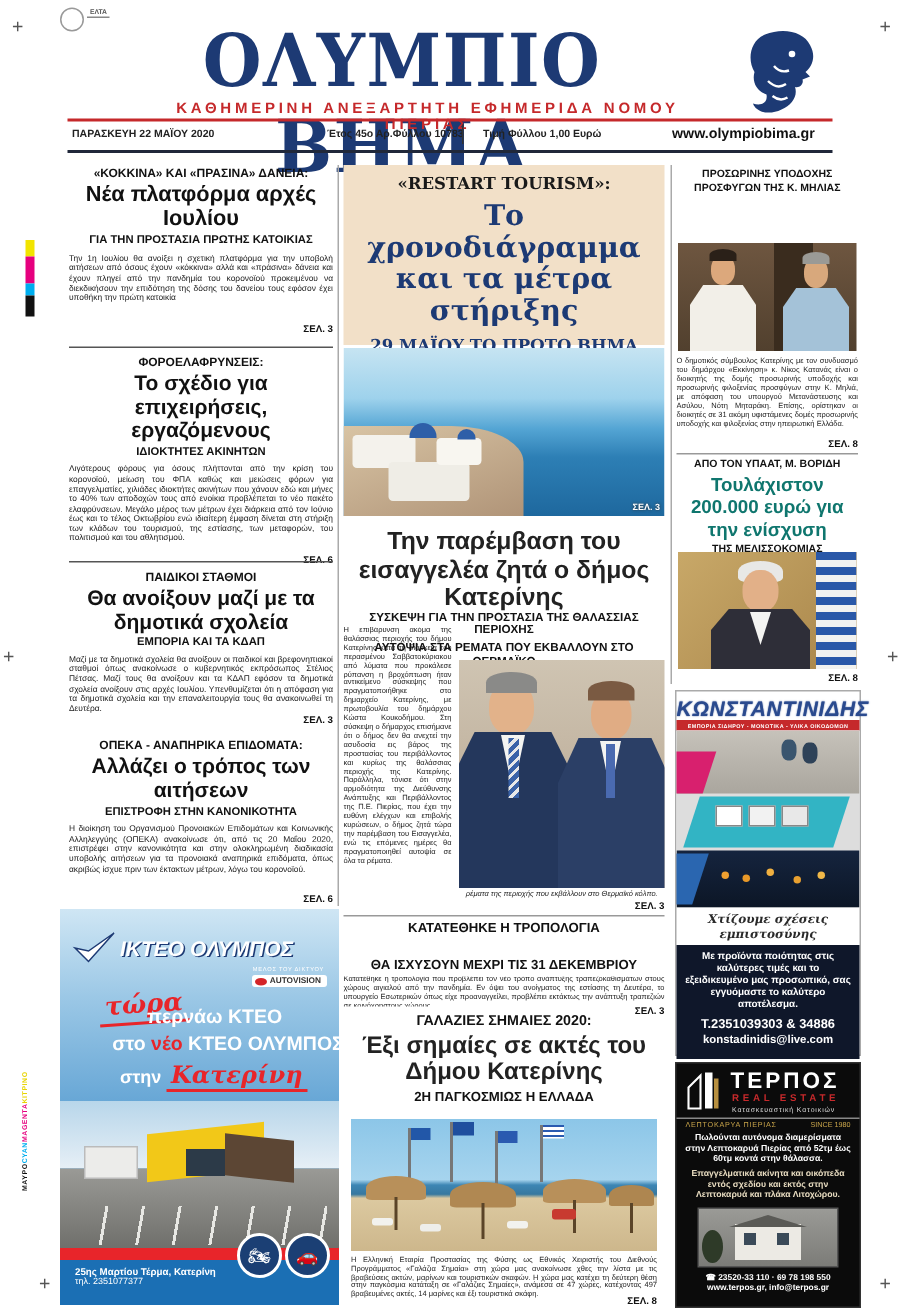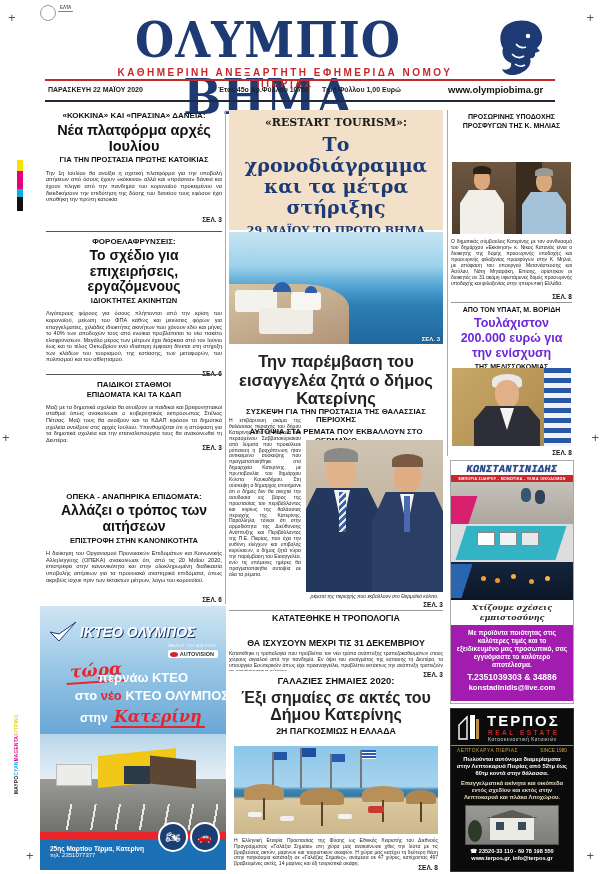--- a/index.html
+++ b/index.html
@@ -97,21 +97,22 @@
     <div class="kick" style="font-size:8px;">ΦΟΡΟΕΛΑΦΡΥΝΣΕΙΣ:</div>
     <div class="kick" style="font-size:14px;line-height:15.5px;margin-top:2px;">Το σχέδιο για επιχειρήσεις, εργαζόμενους</div>
     <div class="kick" style="font-size:7.5px;margin-top:2px;">ΙΔΙΟΚΤΗΤΕΣ ΑΚΙΝΗΤΩΝ</div>
     <div class="bodytxt" style="margin-top:5px;height:60px;">Λιγότερους φόρους για όσους πλήττονται από την κρίση του κορονοϊού, μείωση του ΦΠΑ καθώς και μειώσεις φόρων για επαγγελματίες, χιλιάδες ιδιοκτήτες ακινήτων που χάνουν εδώ και μήνες το 40% των αποδοχών τους από ενοίκια προβλέπεται το νέο πακέτο ελαφρύνσεων. Μεγάλο μέρος των μέτρων έχει διάρκεια από τον Ιούνιο έως και το τέλος Οκτωβρίου ενώ ιδιαίτερη έμφαση δίνεται στη στήριξη των κλάδων του τουρισμού, της εστίασης, των μεταφορών, του πολιτισμού και του αθλητισμού.</div>
     <div class="pref">ΣΕΛ. 6</div>
   </div>
   <div class="hsep" style="left:46px;top:374px;width:176px;"></div>
 
   <div class="abs" style="left:46px;top:380px;width:176px;">
     <div class="kick" style="font-size:8px;">ΠΑΙΔΙΚΟΙ ΣΤΑΘΜΟΙ</div>
-    <div class="kick" style="font-size:7.5px;margin-top:2px;">ΕΠΙΔΟΜΑΤΑ ΚΑΙ ΤΑ ΚΔΑΠ</div>
+    <div class="kick" style="font-size:14px;line-height:15.5px;margin-top:2px;">Θα ανοίξουν μαζί με τα δημοτικά σχολεία</div>
+    <div class="kick" style="font-size:7.5px;margin-top:2px;">ΕΜΠΟΡΙΑ ΚΑΙ ΤΑ ΚΔΑΠ</div>
     <div class="bodytxt" style="margin-top:4px;height:40px;">Μαζί με τα δημοτικά σχολεία θα ανοίξουν οι παιδικοί και βρεφονηπιακοί σταθμοί όπως ανακοίνωσε ο κυβερνητικός εκπρόσωπος Στέλιος Πέτσας. Μαζί τους θα ανοίξουν και τα ΚΔΑΠ εφόσον τα δημοτικά σχολεία ανοίξουν στις αρχές Ιουλίου. Υπενθυμίζεται ότι η απόφαση για τα δημοτικά σχολεία και την επαναλειτουργία τους θα ανακοινωθεί τη Δευτέρα.</div>
     <div class="pref">ΣΕΛ. 3</div>
   </div>
 
   <div class="abs" style="left:46px;top:492px;width:176px;">
     <div class="kick" style="font-size:8px;">ΟΠΕΚΑ - ΑΝΑΠΗΡΙΚΑ ΕΠΙΔΟΜΑΤΑ:</div>
     <div class="kick" style="font-size:14px;line-height:15.5px;margin-top:2px;">Αλλάζει ο τρόπος των αιτήσεων</div>
     <div class="kick" style="font-size:7.5px;line-height:9px;margin-top:2px;">ΕΠΙΣΤΡΟΦΗ ΣΤΗΝ ΚΑΝΟΝΙΚΟΤΗΤΑ</div>
     <div class="bodytxt" style="margin-top:5px;height:46px;">Η διοίκηση του Οργανισμού Προνοιακών Επιδομάτων και Κοινωνικής Αλληλεγγύης (ΟΠΕΚΑ) ανακοίνωσε ότι, από τις 20 Μαΐου 2020, επιστρέφει στην κανονικότητα και στην ολοκληρωμένη διαδικασία υποβολής αιτήσεων για τα προνοιακά αναπηρικά επιδόματα, όπως ακριβώς ίσχυε πριν των έκτακτων μέτρων, λόγω του κορονοϊού.</div>
     <div class="pref">ΣΕΛ. 6</div>
@@ -247,50 +248,50 @@
     <div class="abs" style="left:84px;top:10px;width:16px;height:20px;background:#d8a87c;border-radius:46%;"></div>
     <div class="abs" style="left:83px;top:6px;width:18px;height:8px;background:#9a9a96;border-radius:50% 50% 0 0;"></div>
     <div class="abs" style="left:70px;top:30px;width:44px;height:42px;background:#a4c2d8;clip-path:polygon(20% 0,80% 0,100% 30%,100% 100%,0 100%,0 30%);"></div>
   </div>
   <div class="abs bodytxt" style="left:451px;top:238px;width:121px;height:54px;font-size:5px;line-height:6px;">Ο δημοτικός σύμβουλος Κατερίνης με τον συνδυασμό του δημάρχου «Εκκίνηση» κ. Νίκος Κατανάς είναι ο διοικητής της δομής προσωρινής υποδοχής και προσωρινής φιλοξενίας προσφύγων στην Κ. Μηλιά, με απόφαση του υπουργού Μετανάστευσης και Ασύλου, Νότη Μηταράκη. Επίσης, ορίστηκαν οι διοικητές σε 31 ακόμη υφιστάμενες δομές προσωρινής υποδοχής και φιλοξενίας στην ηπειρωτική Ελλάδα.</div>
   <div class="abs pref" style="left:510px;top:293px;width:62px;">ΣΕΛ. 8</div>
   <div class="hsep" style="left:451px;top:302px;width:121px;background:#999;"></div>
 
   <div class="abs" style="left:451px;top:306px;width:121px;">
     <div class="kick" style="font-size:7px;">ΑΠΟ ΤΟΝ ΥΠΑΑΤ, Μ. ΒΟΡΙΔΗ</div>
-    <div class="kick" style="font-size:12.5px;line-height:15px;margin-top:2px;color:#6d28d9;">Τουλάχιστον 200.000 ευρώ για την ενίσχυση</div>
+    <div class="kick" style="font-size:12.5px;line-height:15px;margin-top:2px;color:#0f766e;">Τουλάχιστον 200.000 ευρώ για την ενίσχυση</div>
     <div class="kick" style="font-size:7px;margin-top:2px;">ΤΗΣ ΜΕΛΙΣΣΟΚΟΜΙΑΣ</div>
   </div>
   <div class="photo" style="left:452px;top:368px;width:119px;height:78px;background:linear-gradient(135deg,#c8a868,#a8854a);">
     <div class="abs" style="left:92px;top:0;width:27px;height:78px;background:repeating-linear-gradient(180deg,#2a58a8 0 5px,#f2f2f0 5px 10px);"></div>
     <div class="abs" style="left:40px;top:6px;width:30px;height:14px;background:#e8e8e6;border-radius:50% 50% 20% 20%;"></div>
     <div class="abs" style="left:43px;top:12px;width:24px;height:28px;background:#e2b088;border-radius:46%;"></div>
     <div class="abs" style="left:22px;top:38px;width:66px;height:40px;background:#2e2e38;clip-path:polygon(18% 0,82% 0,100% 35%,100% 100%,0 100%,0 35%);"></div>
     <div class="abs" style="left:48px;top:40px;width:14px;height:22px;background:#f4f4f2;clip-path:polygon(0 0,100% 0,50% 100%);"></div>
   </div>
   <div class="abs pref" style="left:510px;top:449px;width:62px;">ΣΕΛ. 8</div>
 
   <div class="abs" style="left:450px;top:460px;width:122px;height:242px;border:1px solid #aaa;background:#fff;">
-    <div class="kon-name ctr" style="font-size:10px;margin-top:3px;font-family:Liberation Mono, monospace;">ΚΩΝΣΤΑΝΤΙΝΙΔΗΣ</div>
+    <div class="kon-name ctr" style="font-size:14px;margin-top:3px;">ΚΩΝΣΤΑΝΤΙΝΙΔΗΣ</div>
     <div class="ctr" style="background:#c5292b;color:#fff;font-size:3.6px;font-weight:bold;padding:1.5px 0;letter-spacing:.3px;">ΕΜΠΟΡΙΑ ΣΙΔΗΡΟΥ - ΜΟΝΩΤΙΚΑ - ΥΛΙΚΑ ΟΙΚΟΔΟΜΩΝ</div>
     <div style="position:relative;height:118px;overflow:hidden;background:#ddd;">
       <div class="abs" style="left:0;top:0;width:122px;height:42px;background:linear-gradient(180deg,#c6c2ba,#aaa69e);"></div>
       <div class="abs" style="left:70px;top:6px;width:10px;height:14px;background:#3a556e;border-radius:40%;"></div>
       <div class="abs" style="left:84px;top:8px;width:10px;height:14px;background:#2e4258;border-radius:40%;"></div>
       <div class="abs skew" style="left:-6px;top:14px;width:28px;height:28px;background:#d8206e;"></div>
       <div class="abs skew" style="left:10px;top:44px;width:100px;height:34px;background:#32b4c4;"></div>
       <div class="abs" style="left:26px;top:50px;width:16px;height:12px;background:#fff;border:1px solid #888;"></div>
       <div class="abs" style="left:48px;top:50px;width:16px;height:12px;background:#f2f2f2;border:1px solid #888;"></div>
       <div class="abs" style="left:70px;top:50px;width:16px;height:12px;background:#e8e8e8;border:1px solid #888;"></div>
       <div class="abs" style="left:0;top:80px;width:122px;height:38px;background:linear-gradient(180deg,#15243e,#0c1626);"></div>
       <div class="abs" style="left:30px;top:94px;width:5px;height:5px;border-radius:50%;background:#f0a030;box-shadow:14px 2px 0 #e89828,30px -2px 0 #f0b040,48px 3px 0 #e8a030,64px 0 0 #f0b848;"></div>
       <div class="abs skew" style="left:-8px;top:82px;width:24px;height:34px;background:#2a66b0;"></div>
     </div>
     <div class="ctr serif" style="font-style:italic;font-weight:bold;font-size:8px;color:#2a2a2a;margin-top:2px;">Χτίζουμε σχέσεις εμπιστοσύνης</div>
-    <div style="background:#a21caf;color:#fff;margin-top:3px;height:72px;padding:4px 5px 0 5px;">
+    <div style="background:#0f172a;color:#fff;margin-top:3px;height:72px;padding:4px 5px 0 5px;">
       <div class="ctr b" style="font-size:6.6px;line-height:8px;">Με προϊόντα ποιότητας στις καλύτερες τιμές και το εξειδικευμένο μας προσωπικό, σας εγγυόμαστε το καλύτερο αποτέλεσμα.</div>
       <div class="ctr b" style="font-size:8.6px;margin-top:3px;">Τ.2351039303 &amp; 34886</div>
       <div class="ctr b" style="font-size:7.6px;margin-top:1px;">konstadinidis@live.com</div>
     </div>
   </div>
 
   <div class="abs terpos" style="left:450px;top:708px;width:122px;height:162px;border:1px solid #333;">
     <div style="position:relative;height:36px;border-bottom:1px solid #888;">
       <svg class="abs" style="left:6px;top:4px;" width="26" height="28" viewBox="0 0 26 28">
         <path d="M2,26 L2,12 L10,4 L10,26 Z" fill="none" stroke="#fff" stroke-width="1.4"></path>

